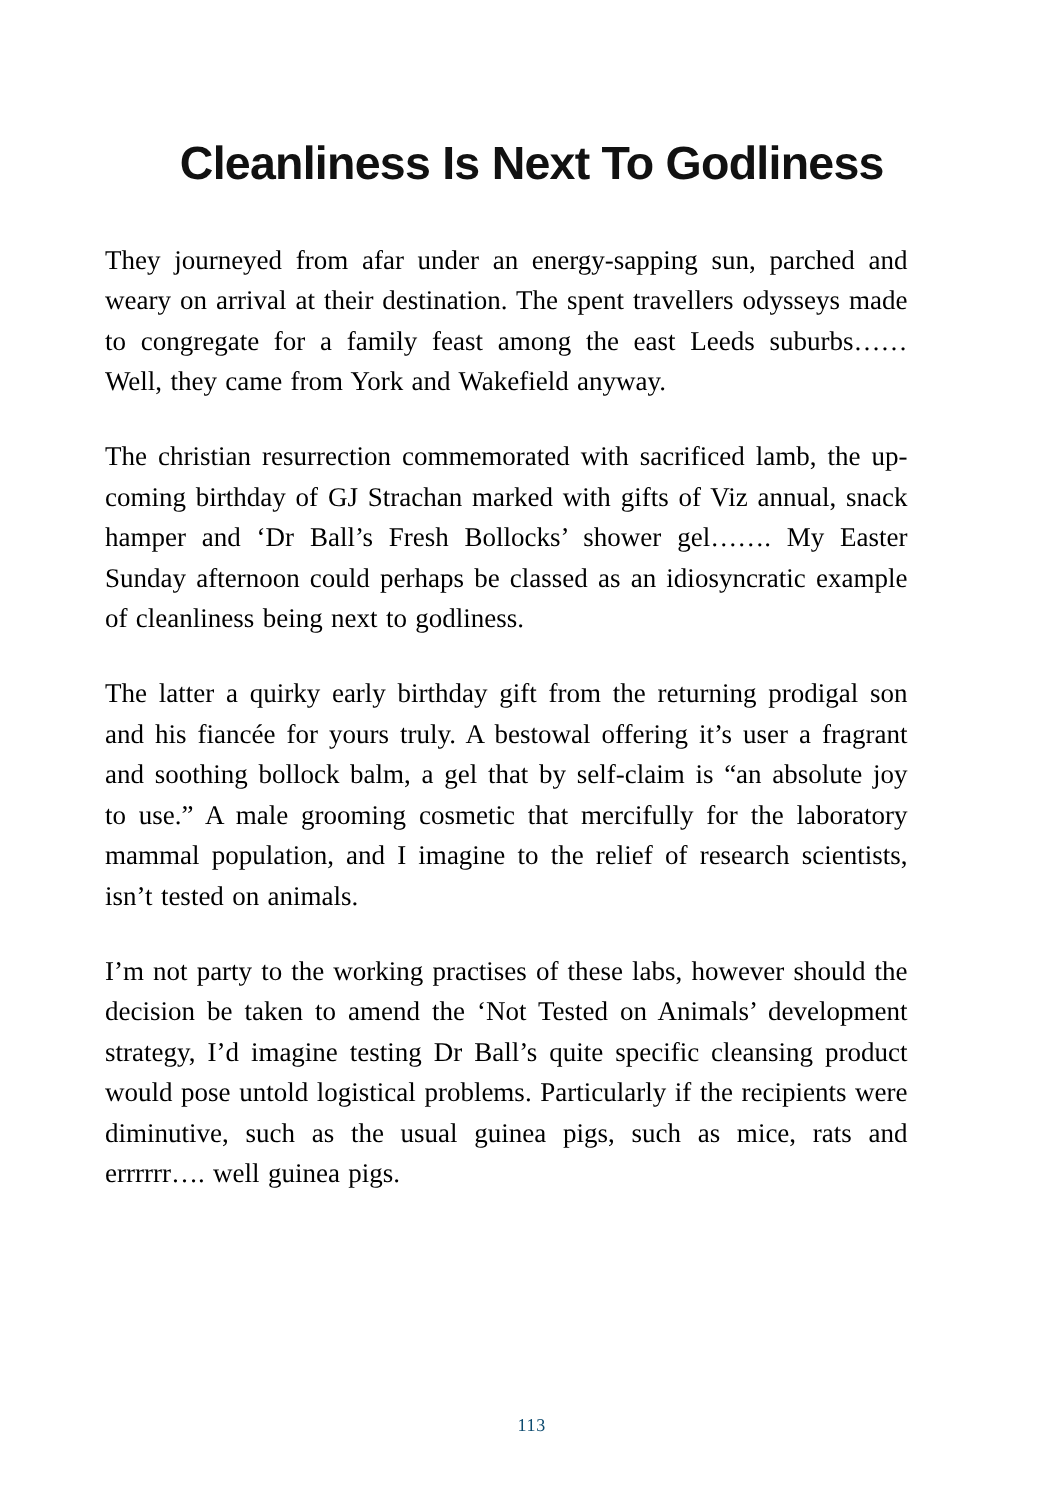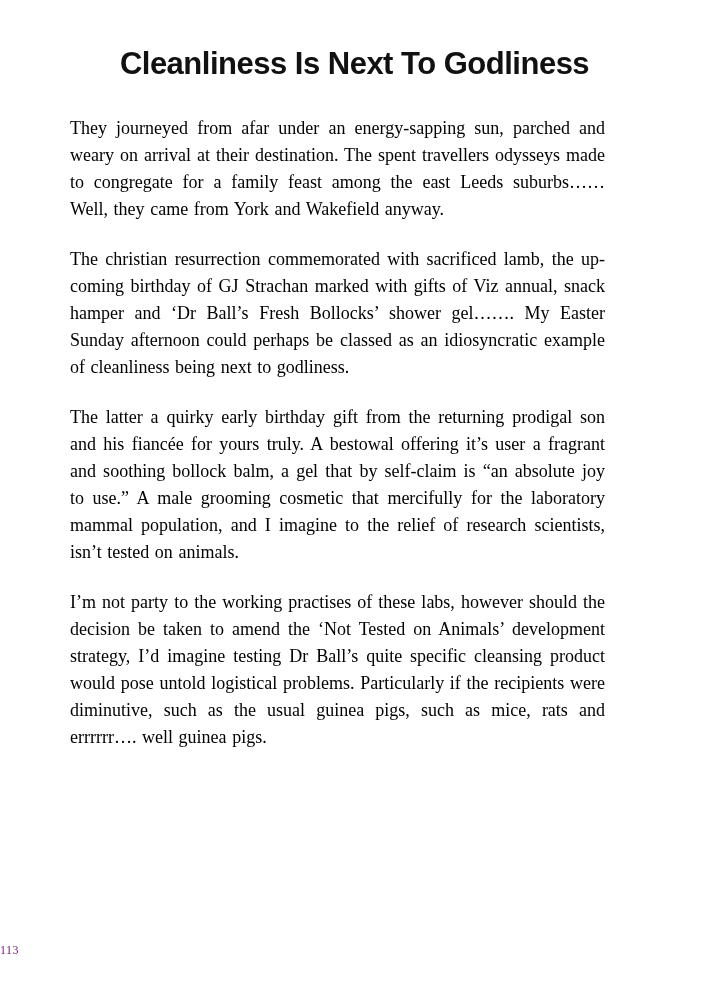--- a/index.html
+++ b/index.html
@@ -10,21 +10,21 @@
   .page {
     position: relative;
     width: 709px;
     height: 992px;
     background: #ffffff;
     overflow: hidden;
     font-family: "Liberation Serif", serif;
   }
   .title {
     margin: 0;
-    padding-top: 44px;
+    padding-top: 89px;
     text-align: center;
     font-family: "Liberation Sans", sans-serif;
     font-weight: 700;
     font-size: 31px;
     line-height: 40px;
     color: #111111;
     letter-spacing: -0.5px;
   }
   .content {
     padding: 31px 104px 0 70px;
@@ -36,23 +36,24 @@
     text-align: justify;
     text-align-last: left;
     color: #000000;
     word-spacing: 0.06em;
   }
   .page-number {
     position: absolute;
     bottom: 34px;
     left: 0;
     right: 0;
+    text-align: center;
     font-family: "Liberation Serif", serif;
     font-size: 12px;
-    color: #701a75;
+    color: #0c4a6e;
     letter-spacing: 0.5px;
   }
 </style>
 </head>
 <body>
 
 <div class="page">
   <h1 class="title">Cleanliness Is Next To Godliness</h1>
 
   <div class="content">

